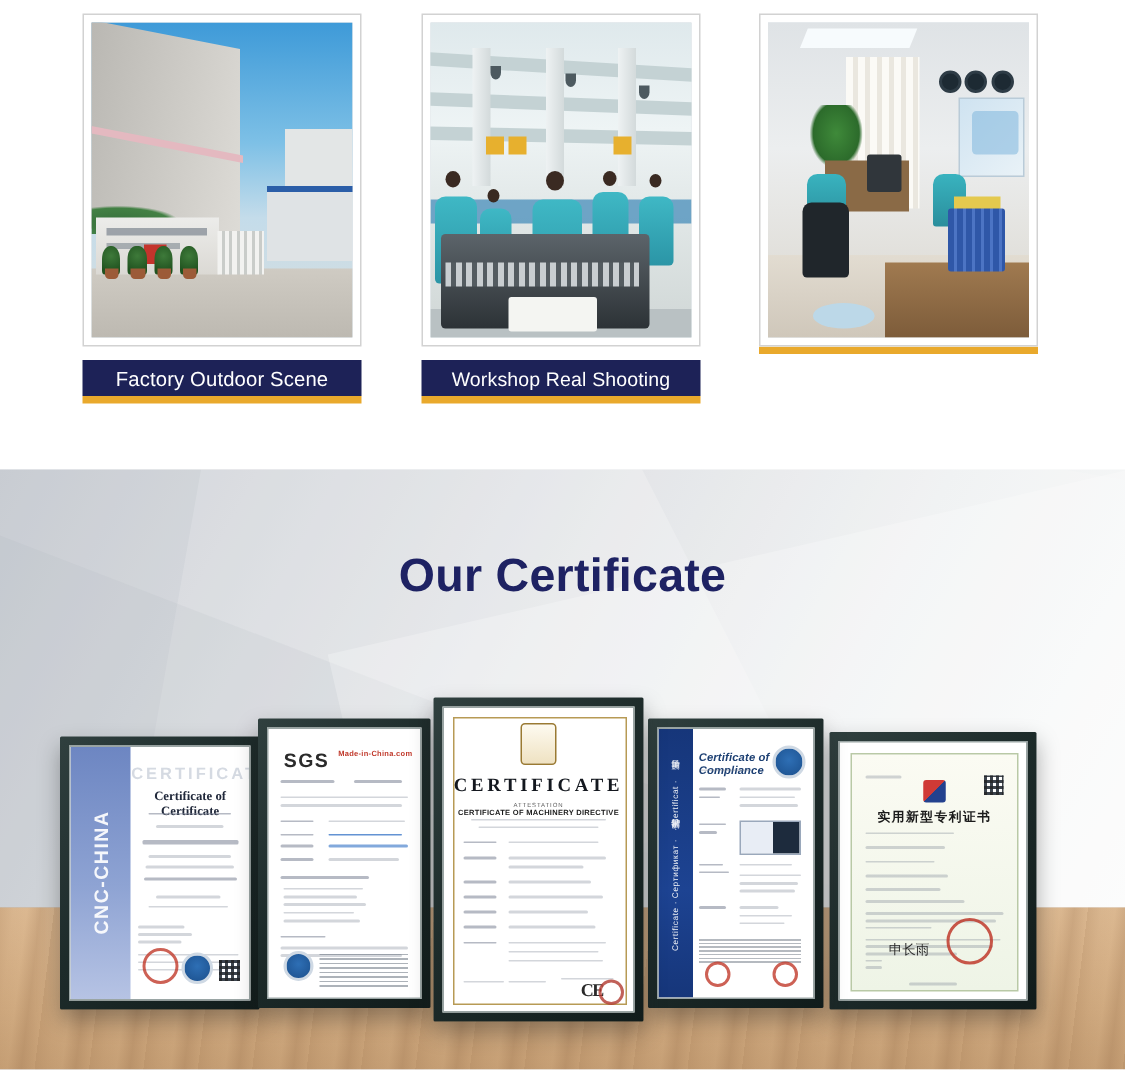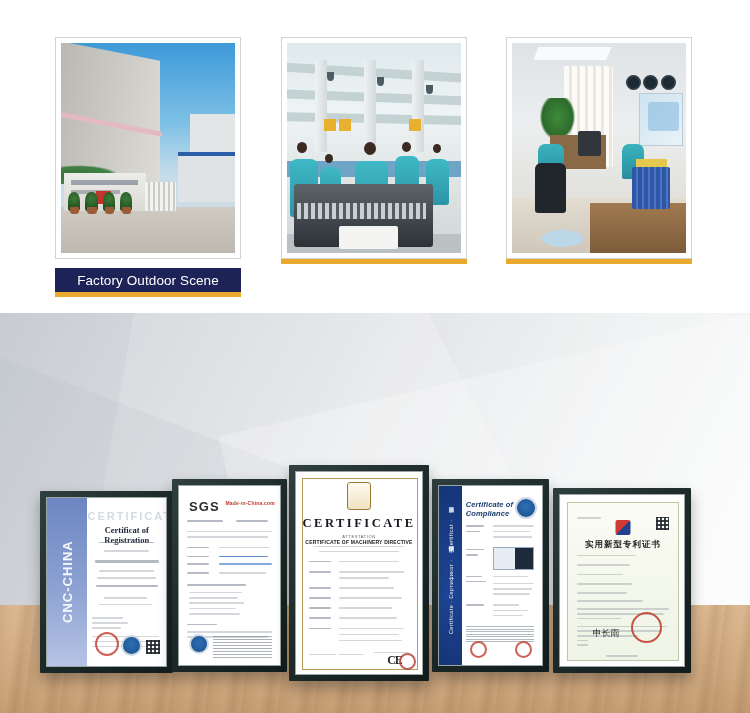--- a/index.html
+++ b/index.html
@@ -12,21 +12,21 @@
   .page{position:relative;width:750px;height:713px;}
 
   
   .photos-section{
     position:absolute;left:0;top:0;width:750px;height:313px;
     background:#ffffff;
   }
   .photo-row{
     position:absolute;left:0;top:0;width:750px;height:313px;
   }
-  .photo-card{position:absolute;top:37px;width:188px;text-align:center;}
+  .photo-card{position:absolute;top:9px;width:188px;text-align:center;}
   .photo-card.c0{left:55px;}
   .photo-card.c1{left:281px;}
   .photo-card.c2{left:506px;}
 
   .photo-frame{
     width:186px;height:222px;
     border:1px solid #d2d2d2;
     background:#ffffff;
     padding:5px;
     box-sizing:border-box;
@@ -272,20 +272,21 @@
             <div class="p2-worker" style="left:39%;top:56%;width:19%;height:30%"></div>
             <div class="p2-head" style="left:66%;top:47%;width:9px;height:10px"></div>
             <div class="p2-worker" style="left:62%;top:54%;width:14%;height:24%"></div>
             <div class="p2-head" style="left:84%;top:48%;width:8px;height:9px"></div>
             <div class="p2-worker" style="left:80%;top:55%;width:13%;height:22%"></div>
             <div class="p2-machine"></div>
             <div class="p2-roller"></div>
             <div class="p2-paper"></div>
           </div>
         </div>
+        <div class="caption-bar wide">Workshop Real Shooting</div>
         <div class="caption-underline"></div>
       </div>
 
       <div class="photo-card c2">
         <div class="photo-frame">
           <div class="photo-img">
             <div class="p3-wall"></div>
             <div class="p3-light"></div>
             <div class="p3-curtain"></div>
             <div class="p3-clock" style="right:26%"></div>
@@ -312,33 +313,34 @@
     </div>
   </div>
 
   <div class="cert-section">
 
     <div class="bg-shape bg-s1"></div>
     <div class="bg-shape bg-s2"></div>
     <div class="bg-shape bg-s3"></div>
     <div class="bg-shape bg-s4"></div>
 
+    <div class="cert-title">Our Certificate</div>
 
     <div class="floor-shadow"></div>
     <div class="floor"></div>
 
     <div class="cert-stage">
 
       <div class="frame f0">
         <div class="frame-inner">
           <div class="cv-side cv-side-blue">
             <div class="cv-vtext">CNC-CHINA</div>
           </div>
           <div class="cv-watermark c0-wm">CERTIFICATE</div>
-          <div class="cv-h c0-title" style="left:34%;width:66%">Certificat of Registration</div>
+          <div class="cv-h c0-title" style="left:34%;width:66%">Certificate of Certificate</div>
           <div class="ln" style="left:44%;top:26%;width:46%"></div>
           <div class="ln light" style="left:48%;top:31%;width:38%"></div>
           <div class="ln" style="left:40%;top:37%;width:54%;height:2.4px"></div>
           <div class="ln light" style="left:44%;top:43%;width:46%"></div>
           <div class="ln light" style="left:42%;top:47%;width:50%"></div>
           <div class="ln" style="left:41%;top:52%;width:52%"></div>
           <div class="ln light" style="left:48%;top:59%;width:36%"></div>
           <div class="ln light" style="left:44%;top:63%;width:44%"></div>
           <div class="ln light" style="left:38%;top:71%;width:26%"></div>
           <div class="ln light" style="left:38%;top:74%;width:30%"></div>

